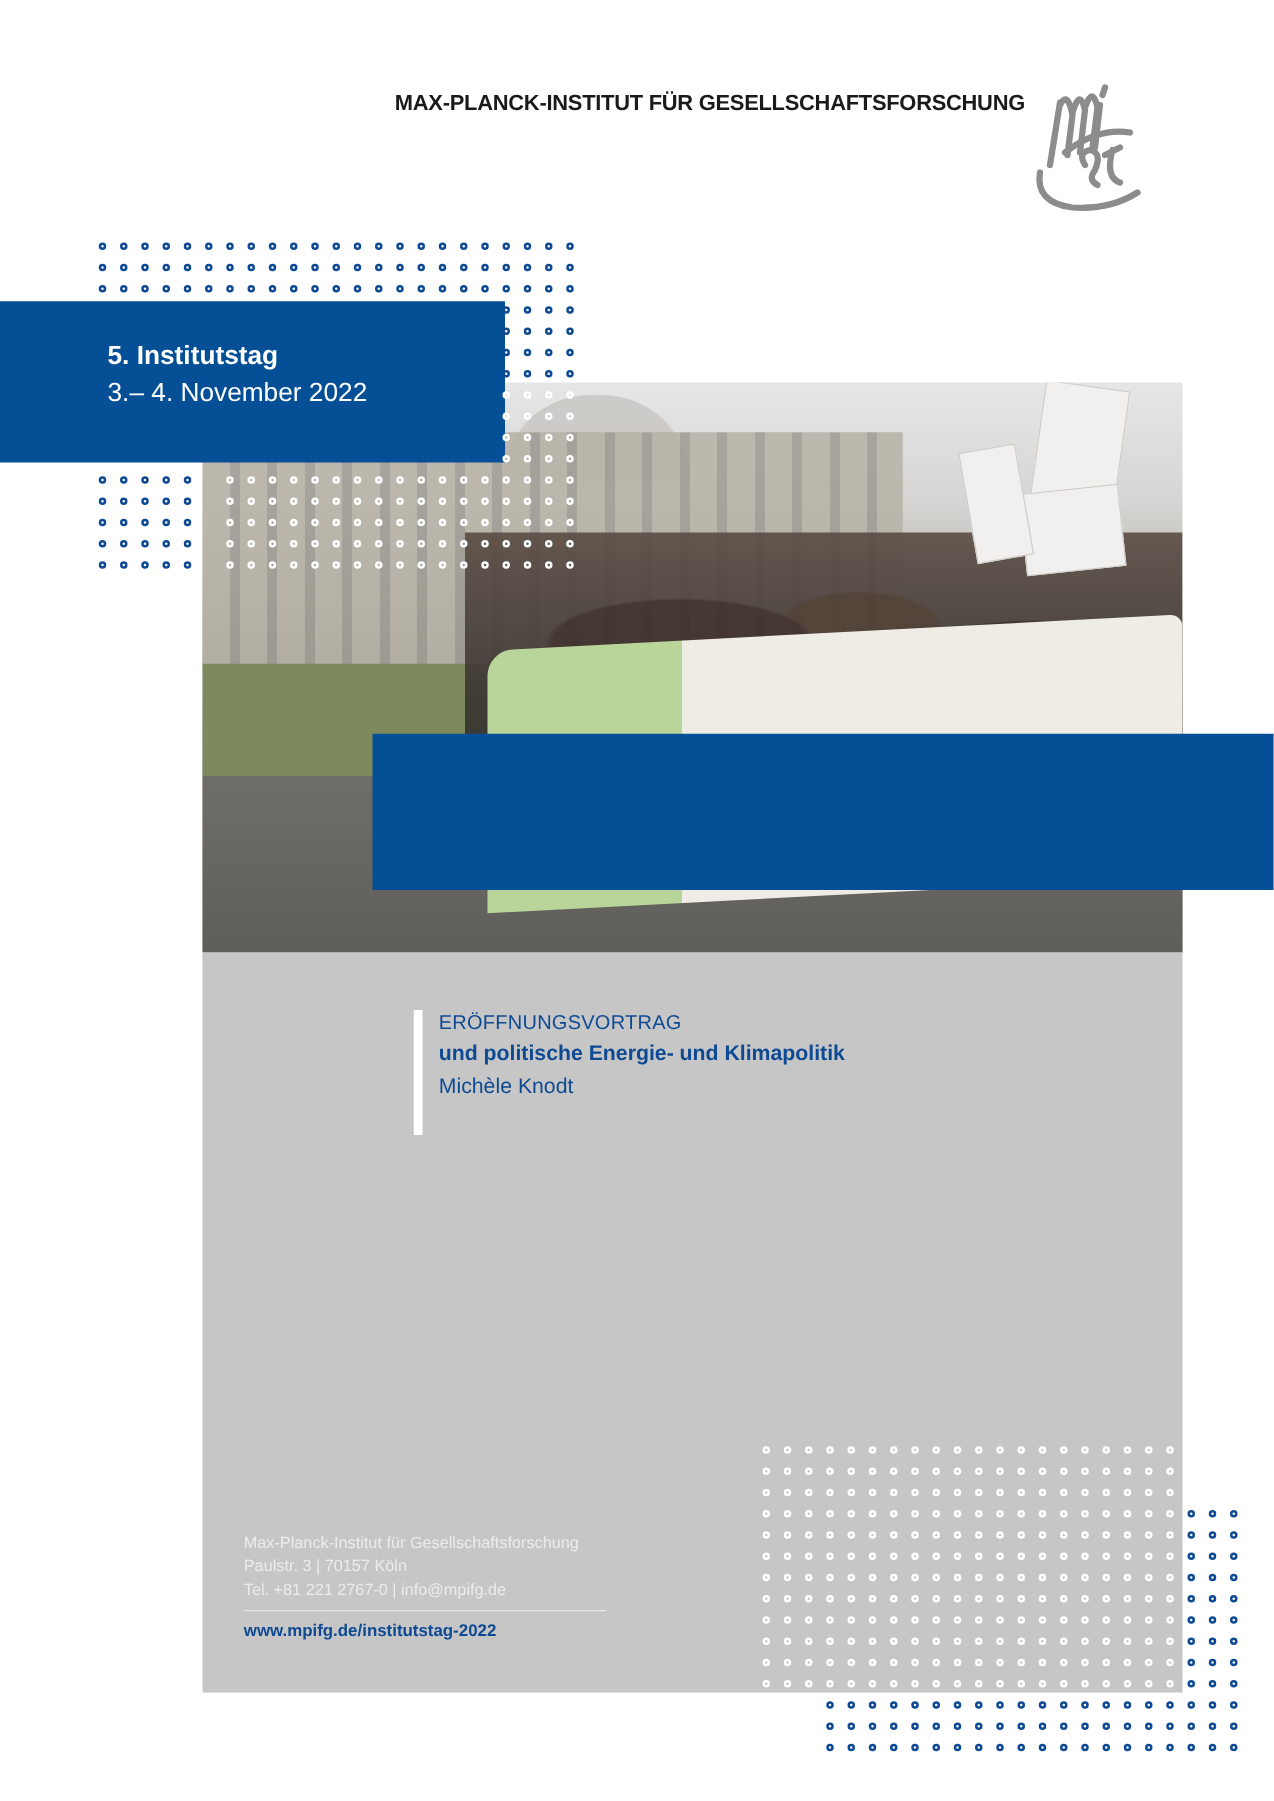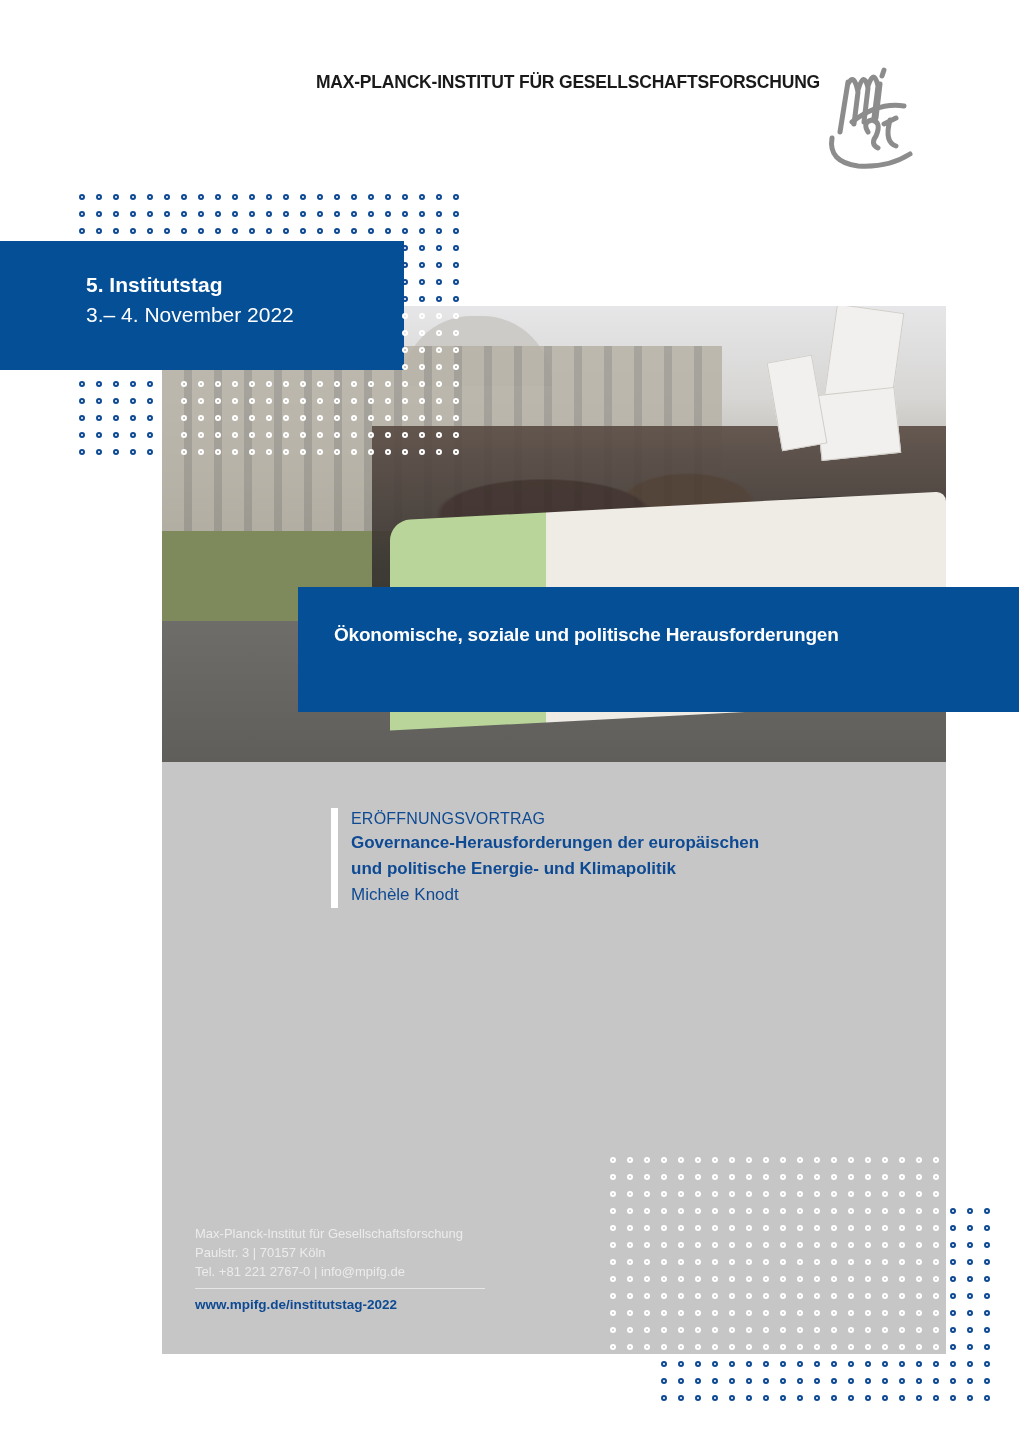--- a/index.html
+++ b/index.html
@@ -622,27 +622,25 @@
     <div class="dot blue" style="left: 882px; top: 1395px;"></div>
     <div class="dot blue" style="left: 899px; top: 1395px;"></div>
     <div class="dot blue" style="left: 916px; top: 1395px;"></div>
     <div class="dot blue" style="left: 933px; top: 1395px;"></div>
     <div class="dot blue" style="left: 950px; top: 1395px;"></div>
     <div class="dot blue" style="left: 967px; top: 1395px;"></div>
     <div class="dot blue" style="left: 984px; top: 1395px;"></div>
   </div>
 
 <div class="blue-box-2">
-  <div class="l2">Ökonomische, soziale und politische Herausforderungen</div>
 </div>
 
 <div class="talk">
   <div class="bar"></div>
   <div class="kicker">ERÖFFNUNGSVORTRAG</div>
-  <div class="title">Governance-Herausforderungen der europäischen</div>
   <div class="title">und politische Energie- und Klimapolitik</div>
   <div class="speaker">Michèle Knodt</div>
 </div>
 
 <div class="footer">
   <div class="line">Max-Planck-Institut für Gesellschaftsforschung</div>
   <div class="line">Paulstr. 3 | 70157 Köln</div>
   <div class="line">Tel. +81 221 2767-0 | info@mpifg.de</div>
   <div class="rule"></div>
   <div class="url">www.mpifg.de/institutstag-2022</div>

